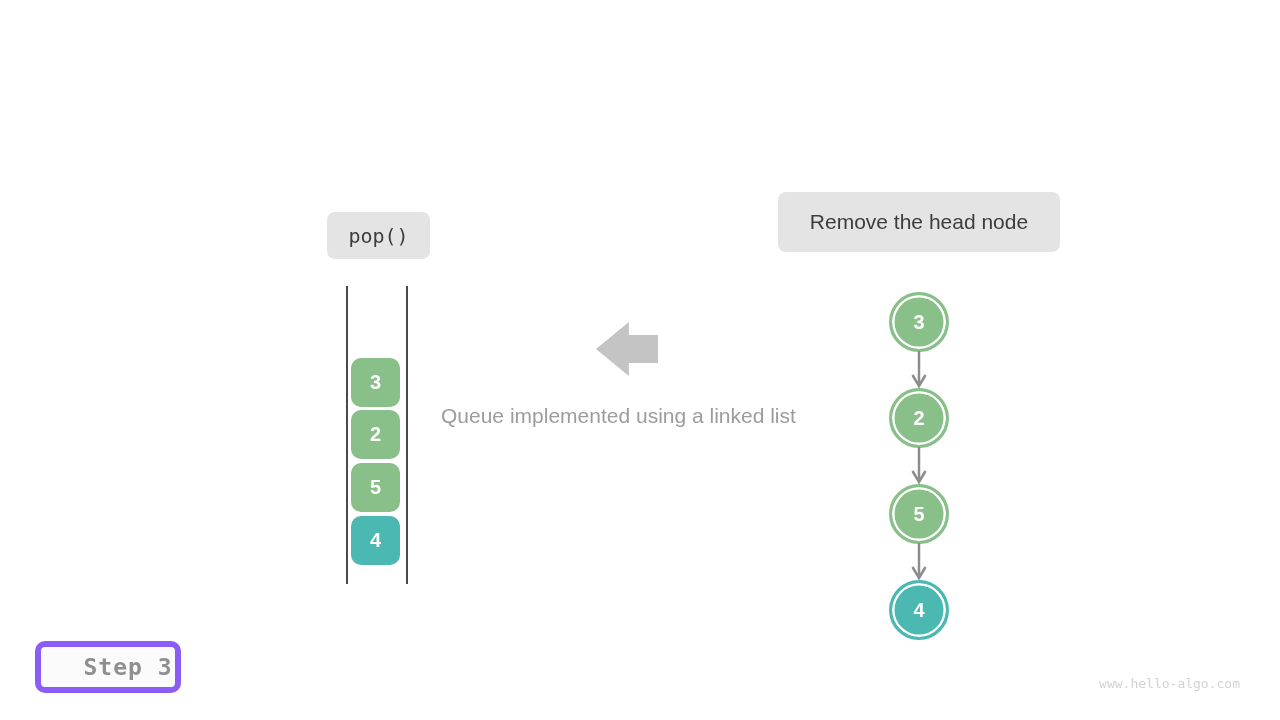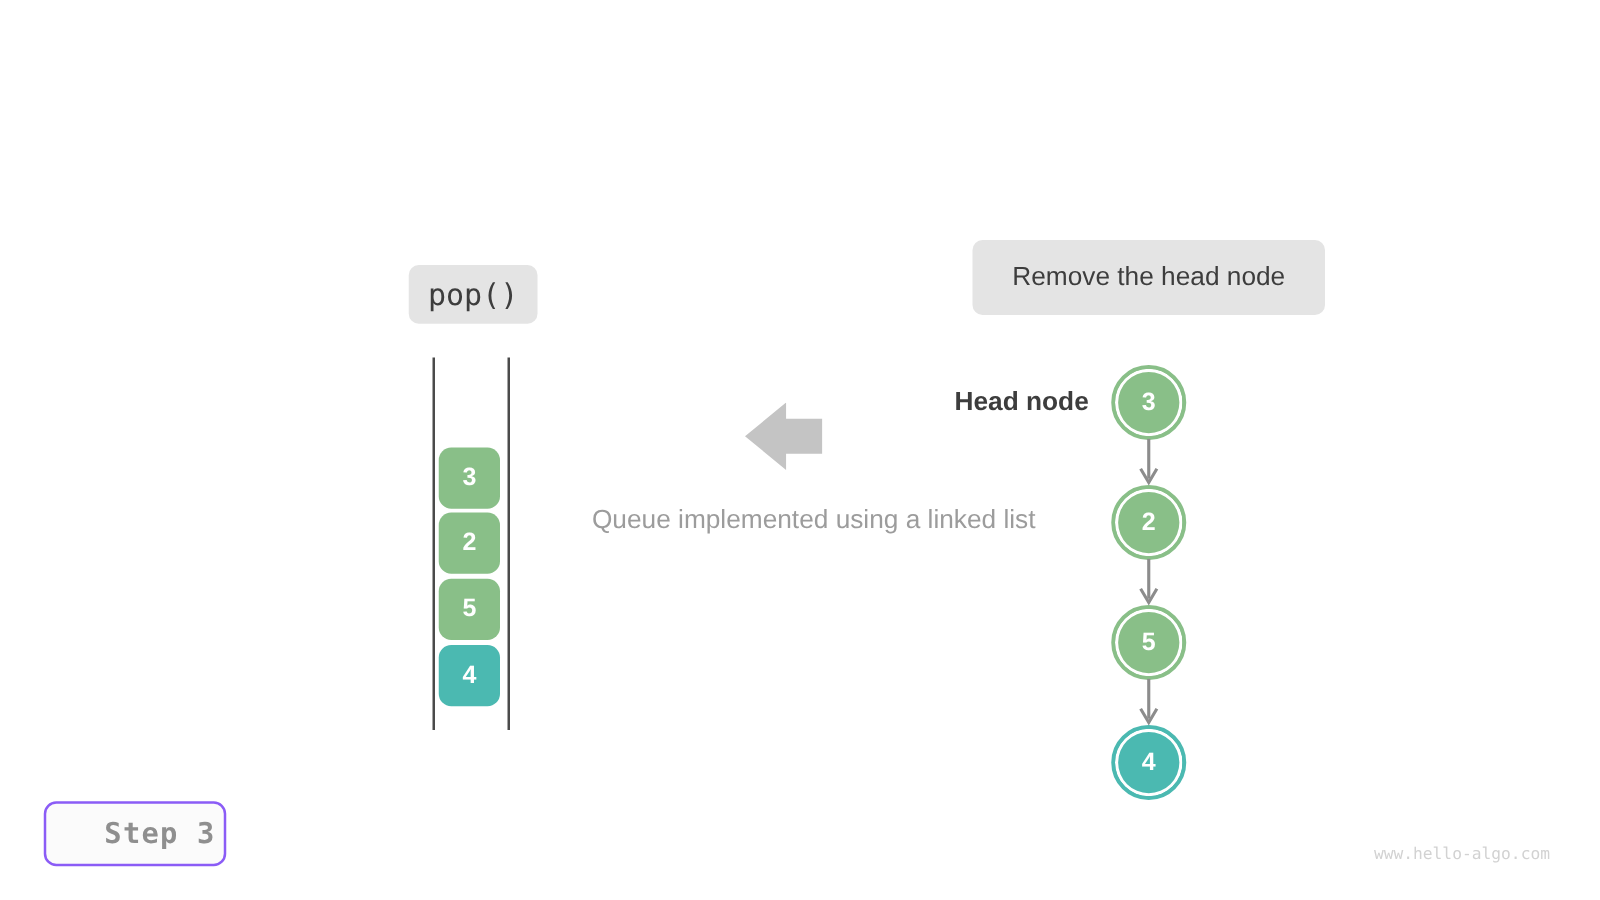--- a/index.html
+++ b/index.html
@@ -23,21 +23,21 @@
     color: var(--text-dark, #3d3d3d);
     display: flex;
     align-items: center;
     justify-content: center;
   }
   .pill.pop {
     left: 327px; top: 212px;
     width: 103px; height: 47px;
     border-radius: 8px;
     font-family: "DejaVu Sans Mono", monospace;
-    font-size: 24px;
+    font-size: 20px;
   }
   .pill.annotation {
     left: 778px; top: 192px;
     width: 282px; height: 60px;
     border-radius: 8px;
     font-size: 21px;
   }
 
   
   .queue-wall {
@@ -71,23 +71,22 @@
   .big-arrow {
     position: absolute;
     left: 596px; top: 322px;
     width: 62px; height: 54px;
     background: var(--arrow-gray, #c4c4c4);
     clip-path: polygon(0 50%, 53% 0, 53% 24%, 100% 24%, 100% 76%, 53% 76%, 53% 100%);
   }
 
   .caption {
     position: absolute;
-    left: 451px; top: 404px;
+    left: 441px; top: 404px;
     width: 400px;
-    text-align: center;
     font-size: 21px;
     color: var(--muted-text, #9c9c9c);
   }
 
   
   .node-label {
     position: absolute;
     left: 650px;
     width: 221px;
     text-align: right;
@@ -124,21 +123,21 @@
     color: var(--connector-gray, #8c8c8c);
   }
 
   
   .step-box {
     position: absolute;
     left: 35px; top: 641px;
     width: 146px; height: 52px;
     box-sizing: border-box;
     background: #fbfbfb;
-    border: 2px solid #8b5cf6;
+    border: 6px solid #8b5cf6;
     border-radius: 10px;
     display: flex;
     align-items: center;
     justify-content: center;
     font-family: "DejaVu Sans Mono", monospace;
     font-size: 23px;
     font-weight: bold;
     letter-spacing: 1px;
     color: #8f8f8f;
     padding-left: 40px;
@@ -166,21 +165,20 @@
 
   <div class="q-item" style="top:358px" data-variant="green">3</div>
   <div class="q-item" style="top:410px" data-variant="green">2</div>
   <div class="q-item" style="top:463px" data-variant="green">5</div>
   <div class="q-item" style="top:516px" data-variant="teal">4</div>
 
   <div class="big-arrow"></div>
 
   <div class="caption">Queue implemented using a linked list</div>
 
-  <div class="node-label head">Head node</div>
 
   <div class="ll-node" style="top:292px" data-variant="green">3</div>
   <svg class="connector" style="top:351px" width="18" height="38" viewBox="0 0 18 38">
     <line x1="9" y1="0" x2="9" y2="32" stroke="currentColor" stroke-width="2.5"></line>
     <path d="M2.5 24 L9 35 L15.5 24" fill="none" stroke="currentColor" stroke-width="2.5"></path>
   </svg>
 
   <div class="ll-node" style="top:388px" data-variant="green">2</div>
   <svg class="connector" style="top:447px" width="18" height="38" viewBox="0 0 18 38">
     <line x1="9" y1="0" x2="9" y2="32" stroke="currentColor" stroke-width="2.5"></line>

